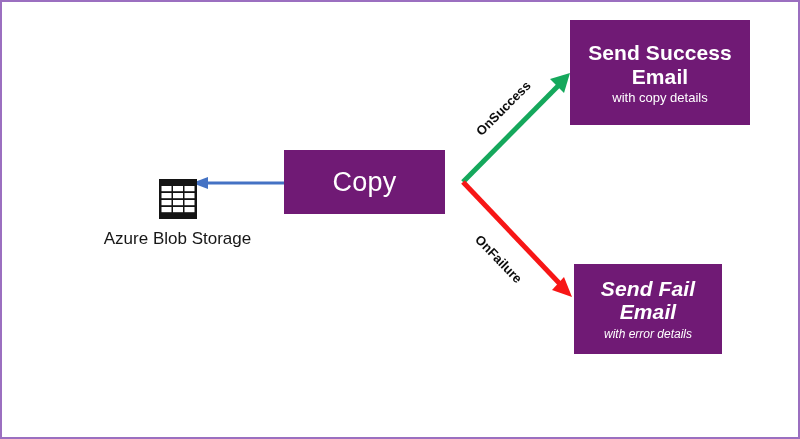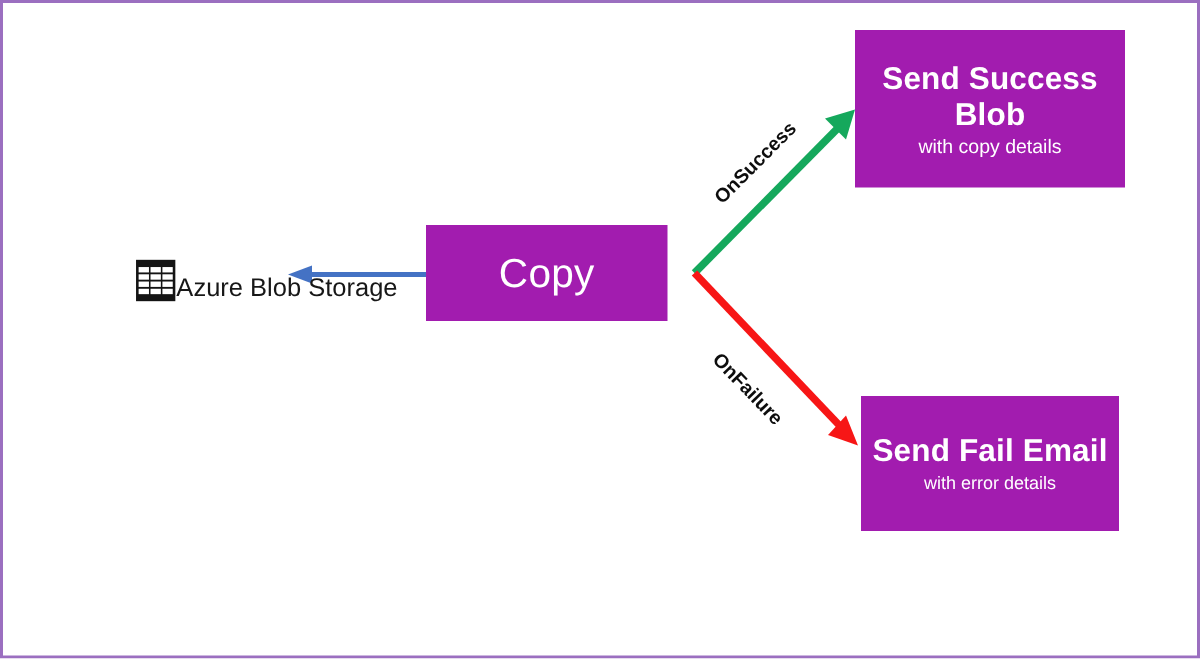--- a/index.html
+++ b/index.html
@@ -20,21 +20,21 @@
   #edges-svg {
     position: absolute;
     left: 0;
     top: 0;
     width: 800px;
     height: 439px;
     pointer-events: none;
   }
   .node-box {
     position: absolute;
-    background: #a21caf;
+    background: #701a75;
     display: flex;
     flex-direction: column;
     align-items: center;
     justify-content: center;
     color: #ffffff;
     text-align: center;
     line-height: 1.12;
   }
   #node-copy {
     left: 282px;
@@ -61,39 +61,41 @@
     letter-spacing: .1px;
   }
   #node-success .line-sub {
     font-size: 13px;
     font-weight: 400;
     margin-top: 3px;
   }
   #node-fail {
     left: 572px;
     top: 262px;
-    width: 172px;
+    width: 148px;
     height: 90px;
+    font-style: italic;
   }
   #node-fail .line-main {
     font-size: 21px;
     font-weight: 600;
     letter-spacing: .1px;
   }
   #node-fail .line-sub {
     font-size: 12px;
     font-weight: 400;
     margin-top: 4px;
   }
   #storage-node {
     position: absolute;
     left: 88px;
-    top: 164px;
+    top: 176px;
     width: 175px;
     display: flex;
+    flex-direction: column;
     align-items: center;
   }
   #storage-icon {
     width: 40px;
     height: 42px;
     display: block;
   }
   #storage-label {
     margin-top: 9px;
     font-size: 17px;
@@ -161,21 +163,21 @@
     </svg>
     <div id="storage-label">Azure Blob Storage</div>
   </div>
 
   <div id="node-copy" class="node-box">
     <div class="line-main">Copy</div>
   </div>
 
   <div id="node-success" class="node-box">
     <div class="line-main">Send Success</div>
-    <div class="line-main">Blob</div>
+    <div class="line-main">Email</div>
     <div class="line-sub">with copy details</div>
   </div>
 
   <div id="node-fail" class="node-box">
     <div class="line-main">Send Fail Email</div>
     <div class="line-sub">with error details</div>
   </div>
 
   <div id="label-onsuccess" class="edge-label">OnSuccess</div>
   <div id="label-onfailure" class="edge-label">OnFailure</div>

